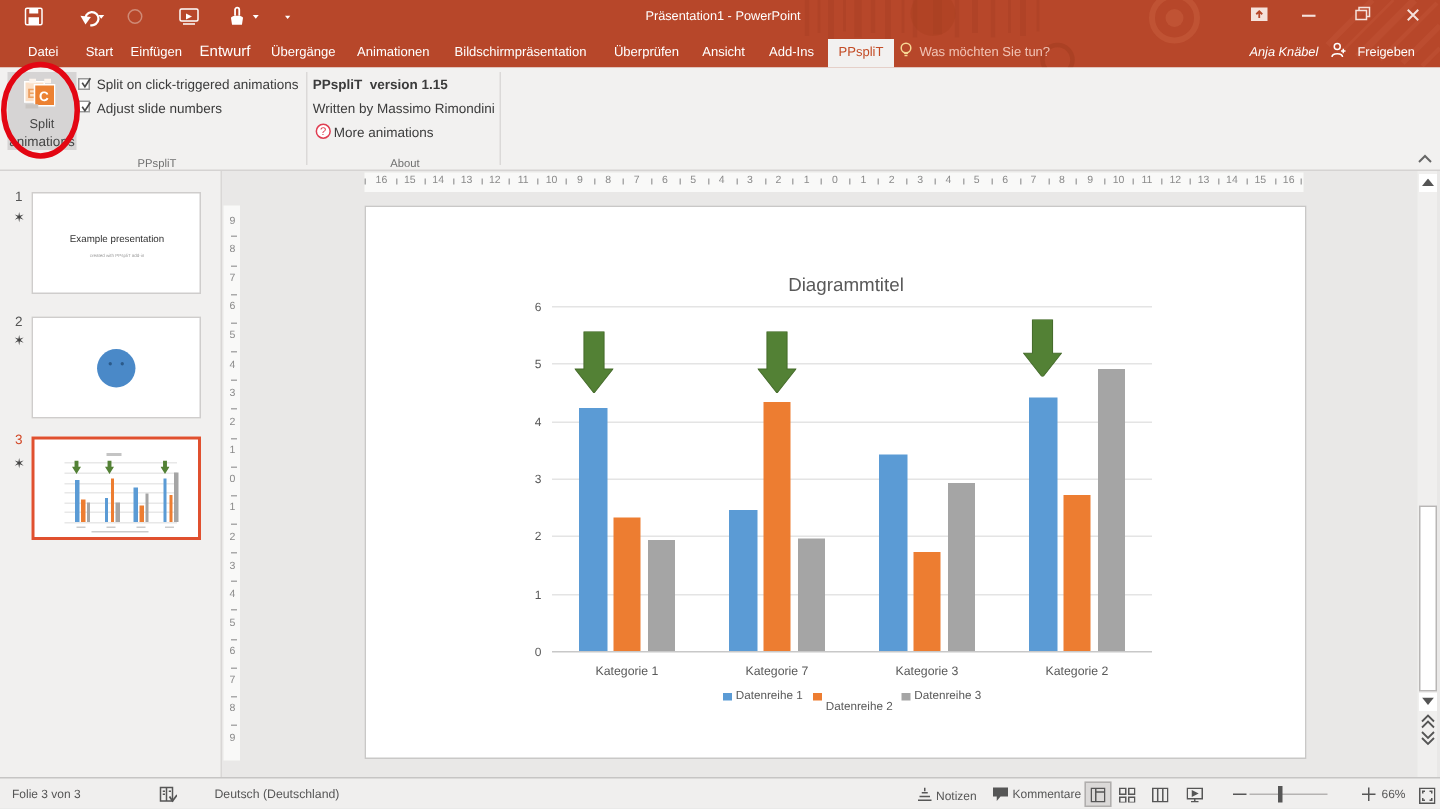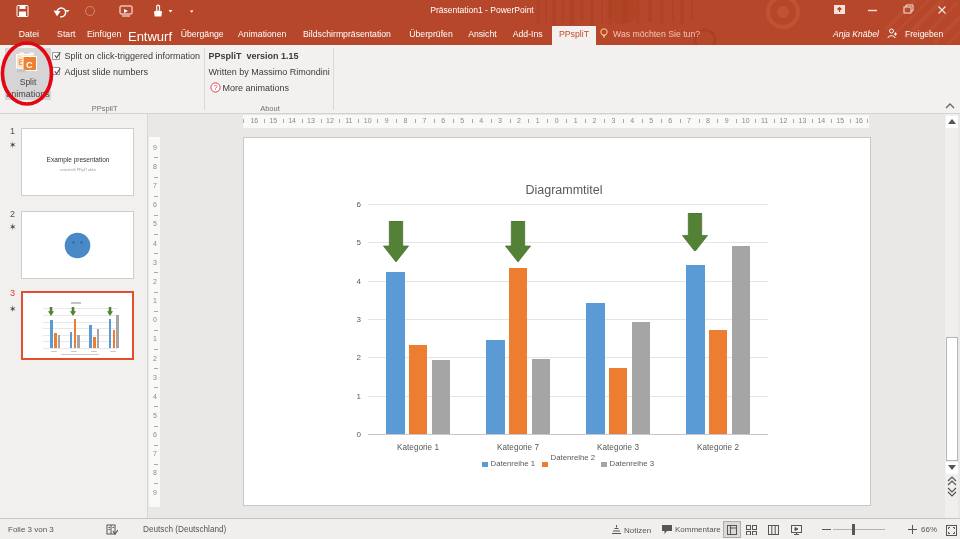--- a/index.html
+++ b/index.html
@@ -69,21 +69,21 @@
 <path d="M19.5 12 v-4 M17.5 9.5 l2-2 2 2" stroke="#b7472a" stroke-width="1.2"></path>
 <path d="M48 10.5 h9" stroke-width="1.4"></path>
 <rect x="84" y="7" width="7" height="6" stroke-width="1"></rect>
 <path d="M86 7 v-2 h7 v6 h-2" stroke-width="1"></path>
 <path d="M118.5 6.5 l7 7 m0 -7 l-7 7" stroke-width="1.3"></path>
 </g>
 </svg>
 <div class="abs ctr" style="left:28.8px;top:28.5px;font-size:8.7px;color:#fff;">Datei</div>
 <div class="abs ctr" style="left:66.3px;top:28.5px;font-size:8.7px;color:#fff;">Start</div>
 <div class="abs ctr" style="left:104.2px;top:28.5px;font-size:8.7px;color:#fff;">Einfügen</div>
-<div class="abs ctr" style="left:150px;top:28.5px;font-size:13px;color:#fff;">Entwurf</div>
+<div class="abs ctr" style="left:150px;top:28.5px;font-size:10px;color:#fff;">Entwurf</div>
 <div class="abs ctr" style="left:202.2px;top:28.5px;font-size:8.7px;color:#fff;">Übergänge</div>
 <div class="abs ctr" style="left:262.2px;top:28.5px;font-size:8.7px;color:#fff;">Animationen</div>
 <div class="abs ctr" style="left:347px;top:28.5px;font-size:8.7px;color:#fff;">Bildschirmpräsentation</div>
 <div class="abs ctr" style="left:431px;top:28.5px;font-size:8.7px;color:#fff;">Überprüfen</div>
 <div class="abs ctr" style="left:482.4px;top:28.5px;font-size:8.7px;color:#fff;">Ansicht</div>
 <div class="abs ctr" style="left:527.7px;top:28.5px;font-size:8.7px;color:#fff;">Add-Ins</div>
 <div class="abs" style="left:552px;top:26px;width:44px;height:19px;background:#f2f1f0;"></div>
 <div class="abs ctr" style="left:574px;top:28.5px;font-size:8.7px;color:#c34d27;">PPspliT</div>
 <svg class="abs" style="left:598px;top:27px;width:12px;height:13px" viewBox="0 0 12 13">
 <g stroke="#f7d794" fill="none">
@@ -112,21 +112,21 @@
 <rect x="7" y="4.5" width="13.5" height="14" fill="#ec8132" stroke="#fff" stroke-width="1"></rect>
 <text x="10" y="15.5" font-size="9" fill="#fff" font-family="Liberation Sans" font-weight="bold">C</text>
 <rect x="1" y="17.5" width="8.5" height="2.8" fill="#c9c5c2"></rect>
 </svg>
 <div class="abs ctr" style="left:28px;top:32px;font-size:8.5px;color:#444;">Split</div>
 <div class="abs ctr" style="left:28px;top:44px;font-size:9px;color:#444;">animations</div>
 <div class="abs" style="left:52px;top:6.5px;width:8px;height:8px;background:#fff;border:1px solid #9a9a9a;"></div>
 <svg class="abs" style="left:52.5px;top:6.0px;width:9px;height:9px" viewBox="0 0 9 9">
       <path d="M1.8 4.2 l1.8 2.6 L7.3 1.2" stroke="#4a4a4a" fill="none" stroke-width="1.1"></path>
     </svg>
-<div class="abs" style="left:64.5px;top:6.0px;font-size:9px;color:#3b3b3b;">Split on click-triggered information</div>
+<div class="abs" style="left:64.5px;top:6.0px;font-size:9px;color:#3b3b3b;">Split on click-triggered animations</div>
 <div class="abs" style="left:52px;top:22px;width:8px;height:8px;background:#fff;border:1px solid #9a9a9a;"></div>
 <svg class="abs" style="left:52.5px;top:21.5px;width:9px;height:9px" viewBox="0 0 9 9">
       <path d="M1.8 4.2 l1.8 2.6 L7.3 1.2" stroke="#4a4a4a" fill="none" stroke-width="1.1"></path>
     </svg>
 <div class="abs" style="left:64.5px;top:21.5px;font-size:9px;color:#3b3b3b;">Adjust slide numbers</div>
 <div class="abs" style="left:204px;top:3px;width:1px;height:62px;background:#dbd9d8;"></div>
 <div class="abs" style="left:333px;top:3px;width:1px;height:62px;background:#dbd9d8;"></div>
 <div class="abs" style="left:208.5px;top:6px;font-size:9px;color:#3b3b3b;font-weight:bold;">PPspliT&nbsp; version 1.15</div>
 <div class="abs" style="left:208.5px;top:21.5px;font-size:9px;color:#3b3b3b;">Written by Massimo Rimondini</div>
 <svg class="abs" style="left:210px;top:37px;width:11px;height:11px" viewBox="0 0 11 11">
@@ -341,21 +341,21 @@
 <svg class="abs" style="left:437.5px;top:74.5px;width:26px;height:38.5px" viewBox="0 0 26 38.5">
         <path d="M6.3 0 h13.4 v22.5 h5.9 L13 38.5 L0.4 22.5 h5.9 z" fill="#538135" stroke="#466c2c" stroke-width="0.7"></path>
       </svg>
 <div class="abs ctr" style="left:174px;top:304.8px;font-size:8.2px;color:#595959;">Kategorie 1</div>
 <div class="abs ctr" style="left:274px;top:304.8px;font-size:8.2px;color:#595959;">Kategorie 7</div>
 <div class="abs ctr" style="left:374px;top:304.8px;font-size:8.2px;color:#595959;">Kategorie 3</div>
 <div class="abs ctr" style="left:474px;top:304.8px;font-size:8.2px;color:#595959;">Kategorie 2</div>
 <div class="abs" style="left:238px;top:323.5px;width:5.5px;height:5.5px;background:#5b9bd5;"></div>
 <div class="abs" style="left:246.5px;top:320.5px;font-size:7.8px;color:#595959;">Datenreihe 1</div>
 <div class="abs" style="left:298px;top:323.5px;width:5.5px;height:5.5px;background:#ed7d31;"></div>
-<div class="abs" style="left:306.5px;top:315px;font-size:7.8px;color:#595959;text-align:center;">Datenreihe 2</div>
+<div class="abs" style="left:306.5px;top:328px;font-size:7.8px;color:#595959;text-align:center;">Datenreihe 2</div>
 <div class="abs" style="left:357px;top:323.5px;width:5.5px;height:5.5px;background:#a5a5a5;"></div>
 <div class="abs" style="left:365.5px;top:320.5px;font-size:7.8px;color:#595959;">Datenreihe 3</div>
 </div>
 <div class="abs" style="left:945px;top:0;width:13px;height:404px;background:#f0efee;"></div>
 <div class="abs" style="left:946px;top:2px;width:12px;height:12px;background:#fff;"></div>
 <svg class="abs" style="left:948px;top:5px;width:8px;height:6px" viewBox="0 0 8 6">
       <path d="M0 5 L4 0 L8 5 z" fill="#555"></path>
     </svg>
 <div class="abs" style="left:946px;top:223px;width:12px;height:124px;background:#fff;border:1px solid #b8b6b5;"></div>
 <div class="abs" style="left:946px;top:348px;width:12px;height:12px;background:#fff;"></div>

